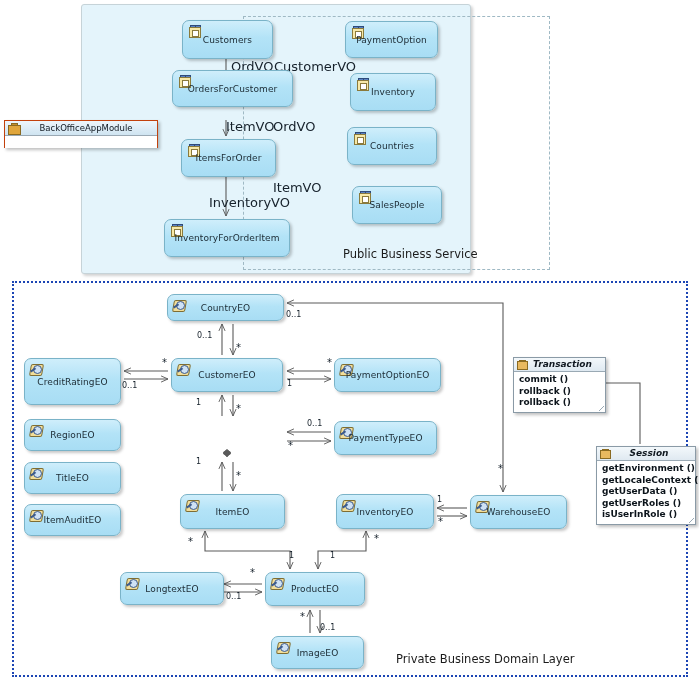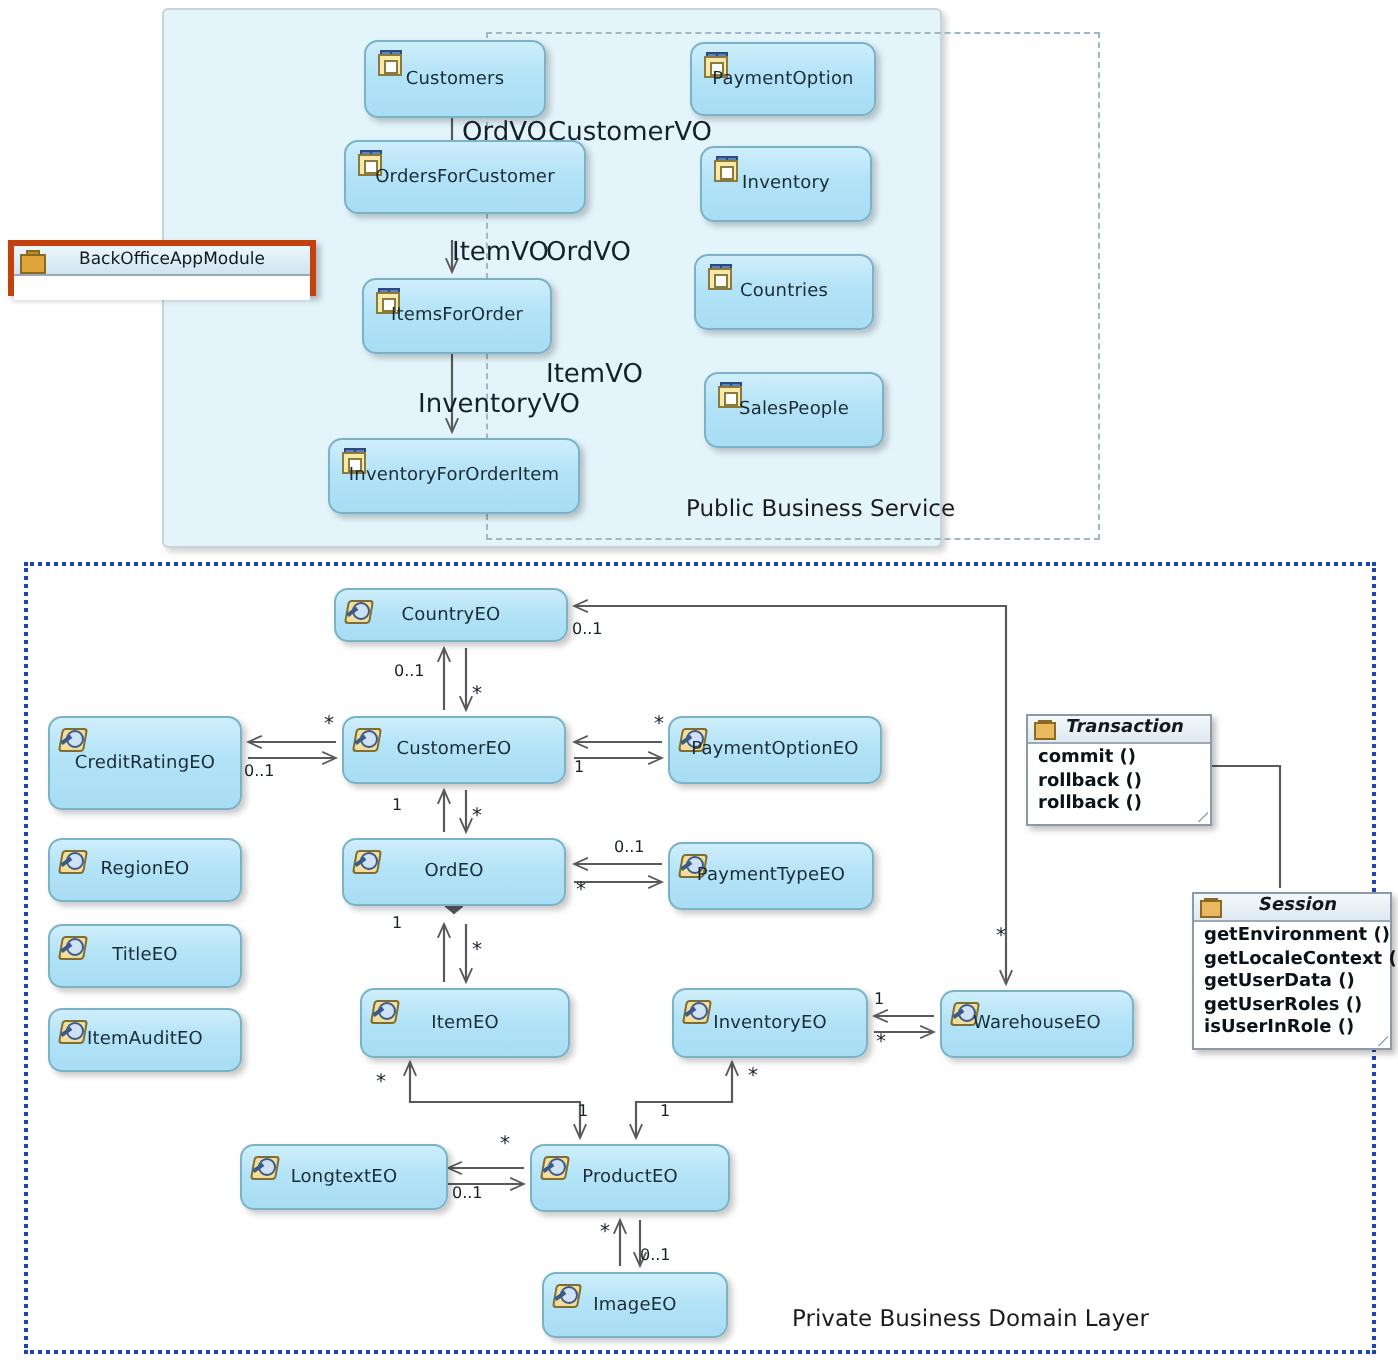--- a/index.html
+++ b/index.html
@@ -74,21 +74,21 @@
   .iface .ops{padding:2px 4px 3px 5px;}
   .iface .ops div{font-size:9px;font-weight:bold;color:#0b131a;line-height:11.5px;white-space:nowrap;}
   .iface .grip{position:absolute;right:1px;bottom:1px;width:5px;height:5px;
     background:
       linear-gradient(135deg,transparent 46%,#9aa9b4 46%,#9aa9b4 58%,transparent 58%);
   }
 
   
   .appmod{
     position:absolute;left:4px;top:120px;width:154px;height:28px;
-    border:3px solid #c2410c;background:#ffffff;box-sizing:border-box;
+    border:1px solid #c2410c;background:#ffffff;box-sizing:border-box;
     box-shadow:2px 2px 3px rgba(0,0,0,.25);
   }
   .appmod .hd{
     height:14px;line-height:14px;position:relative;
     background:linear-gradient(180deg,#eef6fb 0%,#cfe4f1 100%);
     border-bottom:1px solid #9aa9b4;
     text-align:center;font-size:8.5px;color:#101820;padding-left:14px;padding-right:4px;
   }
   .appmod .hd .case{position:absolute;left:3px;top:2px;width:11px;height:10px;}
   .appmod .hd .case .b{position:absolute;left:0;top:2px;width:11px;height:8px;background:#e0a63c;border:1px solid #8a6a22;}
@@ -354,30 +354,20 @@
   <div class="node" style="left:24px;top:419px;width:97px;height:32px">
     <span class="ico">
         <span class="ico-eo">
           <span class="bg"></span>
           <span class="gr"></span>
           <span class="st"></span>
         </span>
       </span>
     <span class="lbl">RegionEO</span>
   </div>
-  <div class="node" style="left:171px;top:419px;width:112px;height:34px">
-    <span class="ico">
-        <span class="ico-eo">
-          <span class="bg"></span>
-          <span class="gr"></span>
-          <span class="st"></span>
-        </span>
-      </span>
-    <span class="lbl">OrdEO</span>
-  </div>
   <div class="node" style="left:334px;top:421px;width:103px;height:34px">
     <span class="ico">
         <span class="ico-eo">
           <span class="bg"></span>
           <span class="gr"></span>
           <span class="st"></span>
         </span>
       </span>
     <span class="lbl">PaymentTypeEO</span>
   </div>

